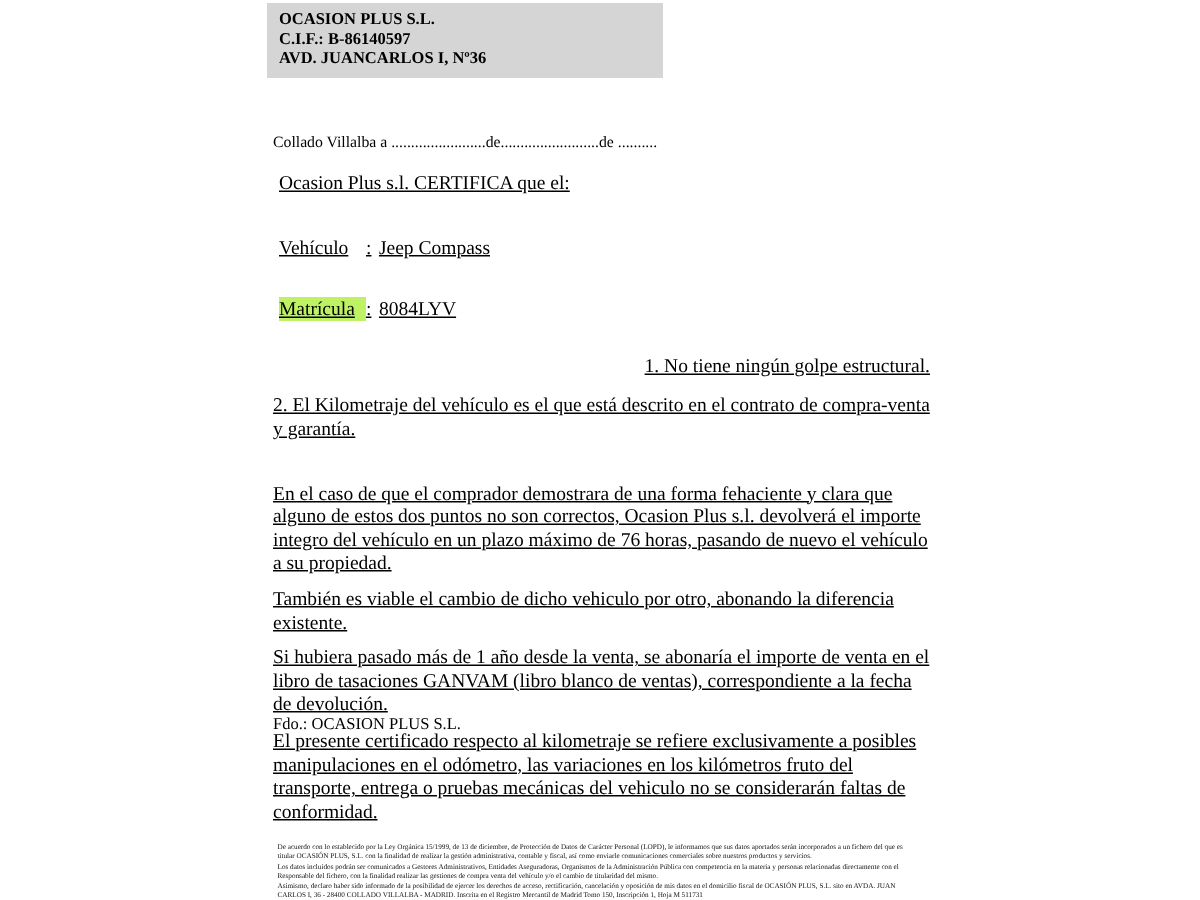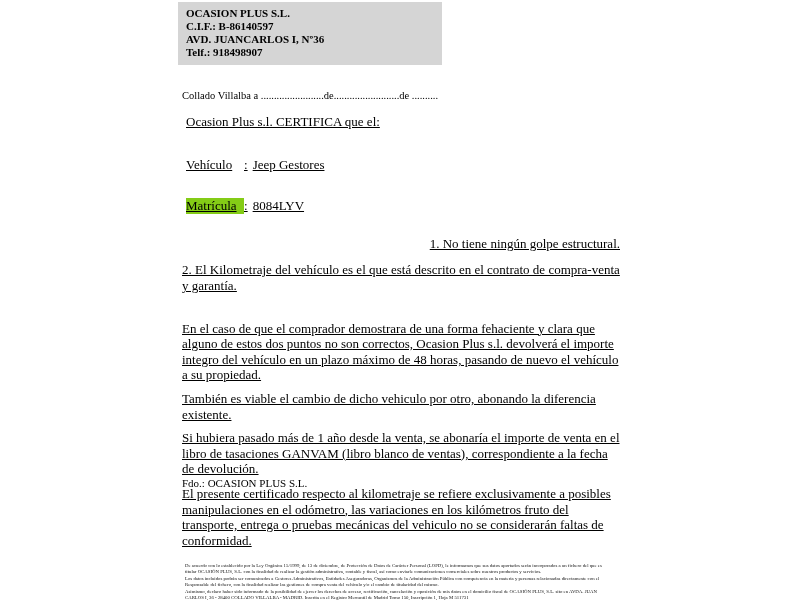--- a/index.html
+++ b/index.html
@@ -45,21 +45,21 @@
   .certifies { padding-left: 4px; }
   .kv { padding-left: 4px; }
   .kv-vehicle { margin-top: 4px; }
   .kv-plate { margin-top: 3px; }
   .kv-label {
     display: inline-block;
     width: 58px;
     text-decoration: underline;
     margin-top: 23px;
   }
-  .kv-label.highlight { background: #84cc16; }
+  .kv-label.highlight { background: #bef264; }
   .kv-sep { margin-right: 5px; }
   .point1 { margin-top: 22px; text-align: right; }
   .point2 { margin-top: 11px; }
   .para1 { margin-top: 27px; }
   .para2 { margin-top: 8px; }
   .para3 { margin-top: 8px; }
   .para4 { margin-top: 9px; }
   .signature {
     position: absolute;
     left: 182px;
@@ -78,40 +78,39 @@
 </style>
 </head>
 <body>
 
 <div class="page">
 
   <div class="letterhead">
     <div>OCASION PLUS S.L.</div>
     <div>C.I.F.: B-86140597</div>
     <div>AVD. JUANCARLOS I, Nº36</div>
-    <div>Telf.: 918498907</div>
   </div>
 
   <div class="dateline">Collado Villalba a ........................de.........................de ..........</div>
 
   <div class="content">
     <div class="certifies">Ocasion Plus s.l. CERTIFICA que el:</div>
 
     <div class="kv kv-vehicle">
-      <span class="kv-label">Vehículo</span><span class="kv-sep">:</span><span>Jeep Gestores</span>
+      <span class="kv-label">Vehículo</span><span class="kv-sep">:</span><span>Jeep Compass</span>
     </div>
 
     <div class="kv kv-plate">
       <span class="kv-label highlight">Matrícula</span><span class="kv-sep">:</span><span>8084LYV</span>
     </div>
 
     <div class="point1">1. No tiene ningún golpe estructural.</div>
     <div class="point2">2. El Kilometraje del vehículo es el que está descrito en el contrato de compra-venta y garantía.</div>
 
-    <div class="para1">En el caso de que el comprador demostrara de una forma fehaciente y clara que alguno de estos dos puntos no son correctos, Ocasion Plus s.l. devolverá el importe integro del vehículo en un plazo máximo de 48 horas, pasando de nuevo el vehículo a su propiedad.</div>
+    <div class="para1">En el caso de que el comprador demostrara de una forma fehaciente y clara que alguno de estos dos puntos no son correctos, Ocasion Plus s.l. devolverá el importe integro del vehículo en un plazo máximo de 76 horas, pasando de nuevo el vehículo a su propiedad.</div>
     <div class="para2">También es viable el cambio de dicho vehiculo por otro, abonando la diferencia existente.</div>
     <div class="para3">Si hubiera pasado más de 1 año desde la venta, se abonaría el importe de venta en el libro de tasaciones GANVAM (libro blanco de ventas), correspondiente a la fecha de devolución.</div>
     <div class="para4">El presente certificado respecto al kilometraje se refiere exclusivamente a posibles manipulaciones en el odómetro, las variaciones en los kilómetros fruto del transporte, entrega o pruebas mecánicas del vehiculo no se considerarán faltas de conformidad.</div>
   </div>
 
   <div class="signature">Fdo.: OCASION PLUS S.L.</div>
 
   <div class="legal">
     <div>De acuerdo con lo establecido por la Ley Orgánica 15/1999, de 13 de diciembre, de Protección de Datos de Carácter Personal (LOPD), le informamos que sus datos aportados serán incorporados a un fichero del que es titular OCASIÓN PLUS, S.L. con la finalidad de realizar la gestión administrativa, contable y fiscal, así como enviarle comunicaciones comerciales sobre nuestros productos y servicios.</div>
     <div>Los datos incluidos podrán ser comunicados a Gestores Administrativos, Entidades Aseguradoras, Organismos de la Administración Pública con competencia en la materia y personas relacionadas directamente con el Responsable del fichero, con la finalidad realizar las gestiones de compra venta del vehículo y/o el cambio de titularidad del mismo.</div>

